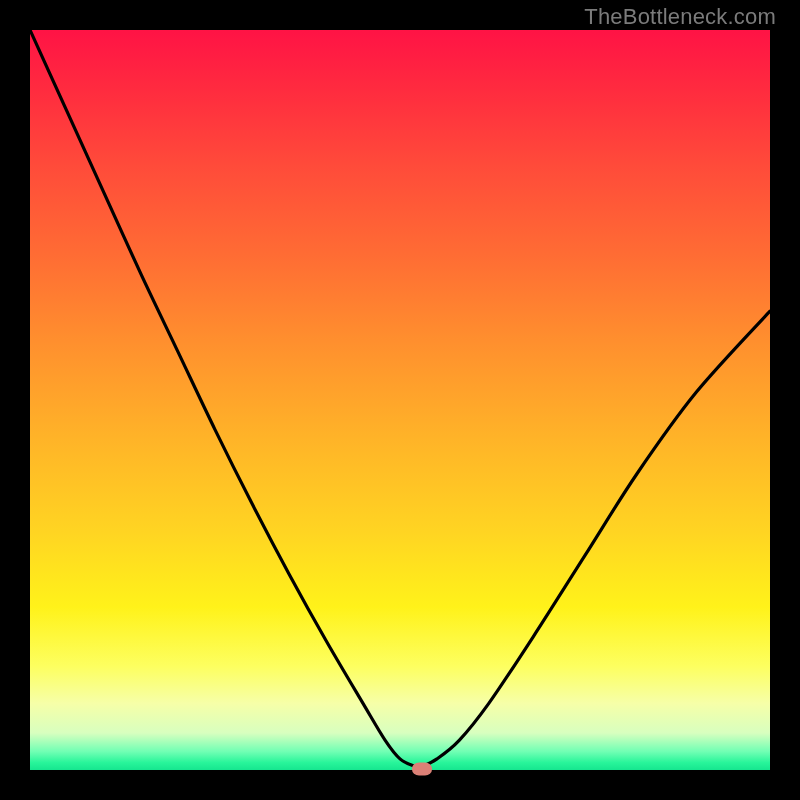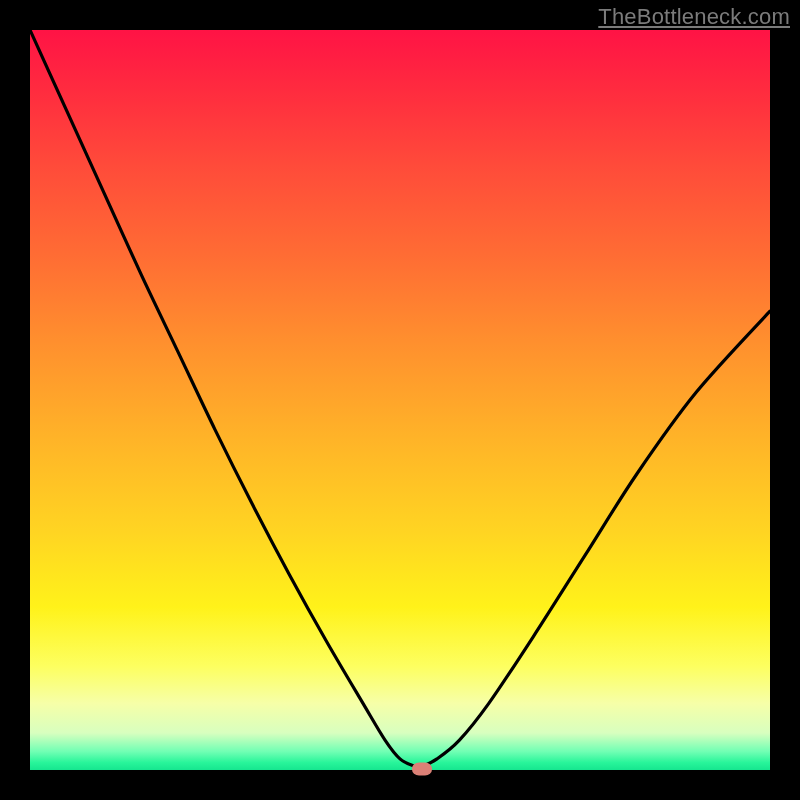--- a/index.html
+++ b/index.html
@@ -38,27 +38,26 @@
       #f6ffa8 91%,
       #d8ffbf 95%,
       #71ffb4 97.5%,
       #28f59a 99%,
       #16e68f 100%
     );
   }
   .watermark {
     position: absolute;
     top: 4px;
-    right: 10px;
+    right: 24px;
     color: #7b7b7b;
     font-size: 22px;
     letter-spacing: 0.2px;
     font-weight: 500;
     user-select: none;
-    text-decoration: underline;
   }
   svg.curve {
     position: absolute;
     left: 0;
     top: 0;
     width: 740px;
     height: 740px;
   }
   .marker {
     position: absolute;

